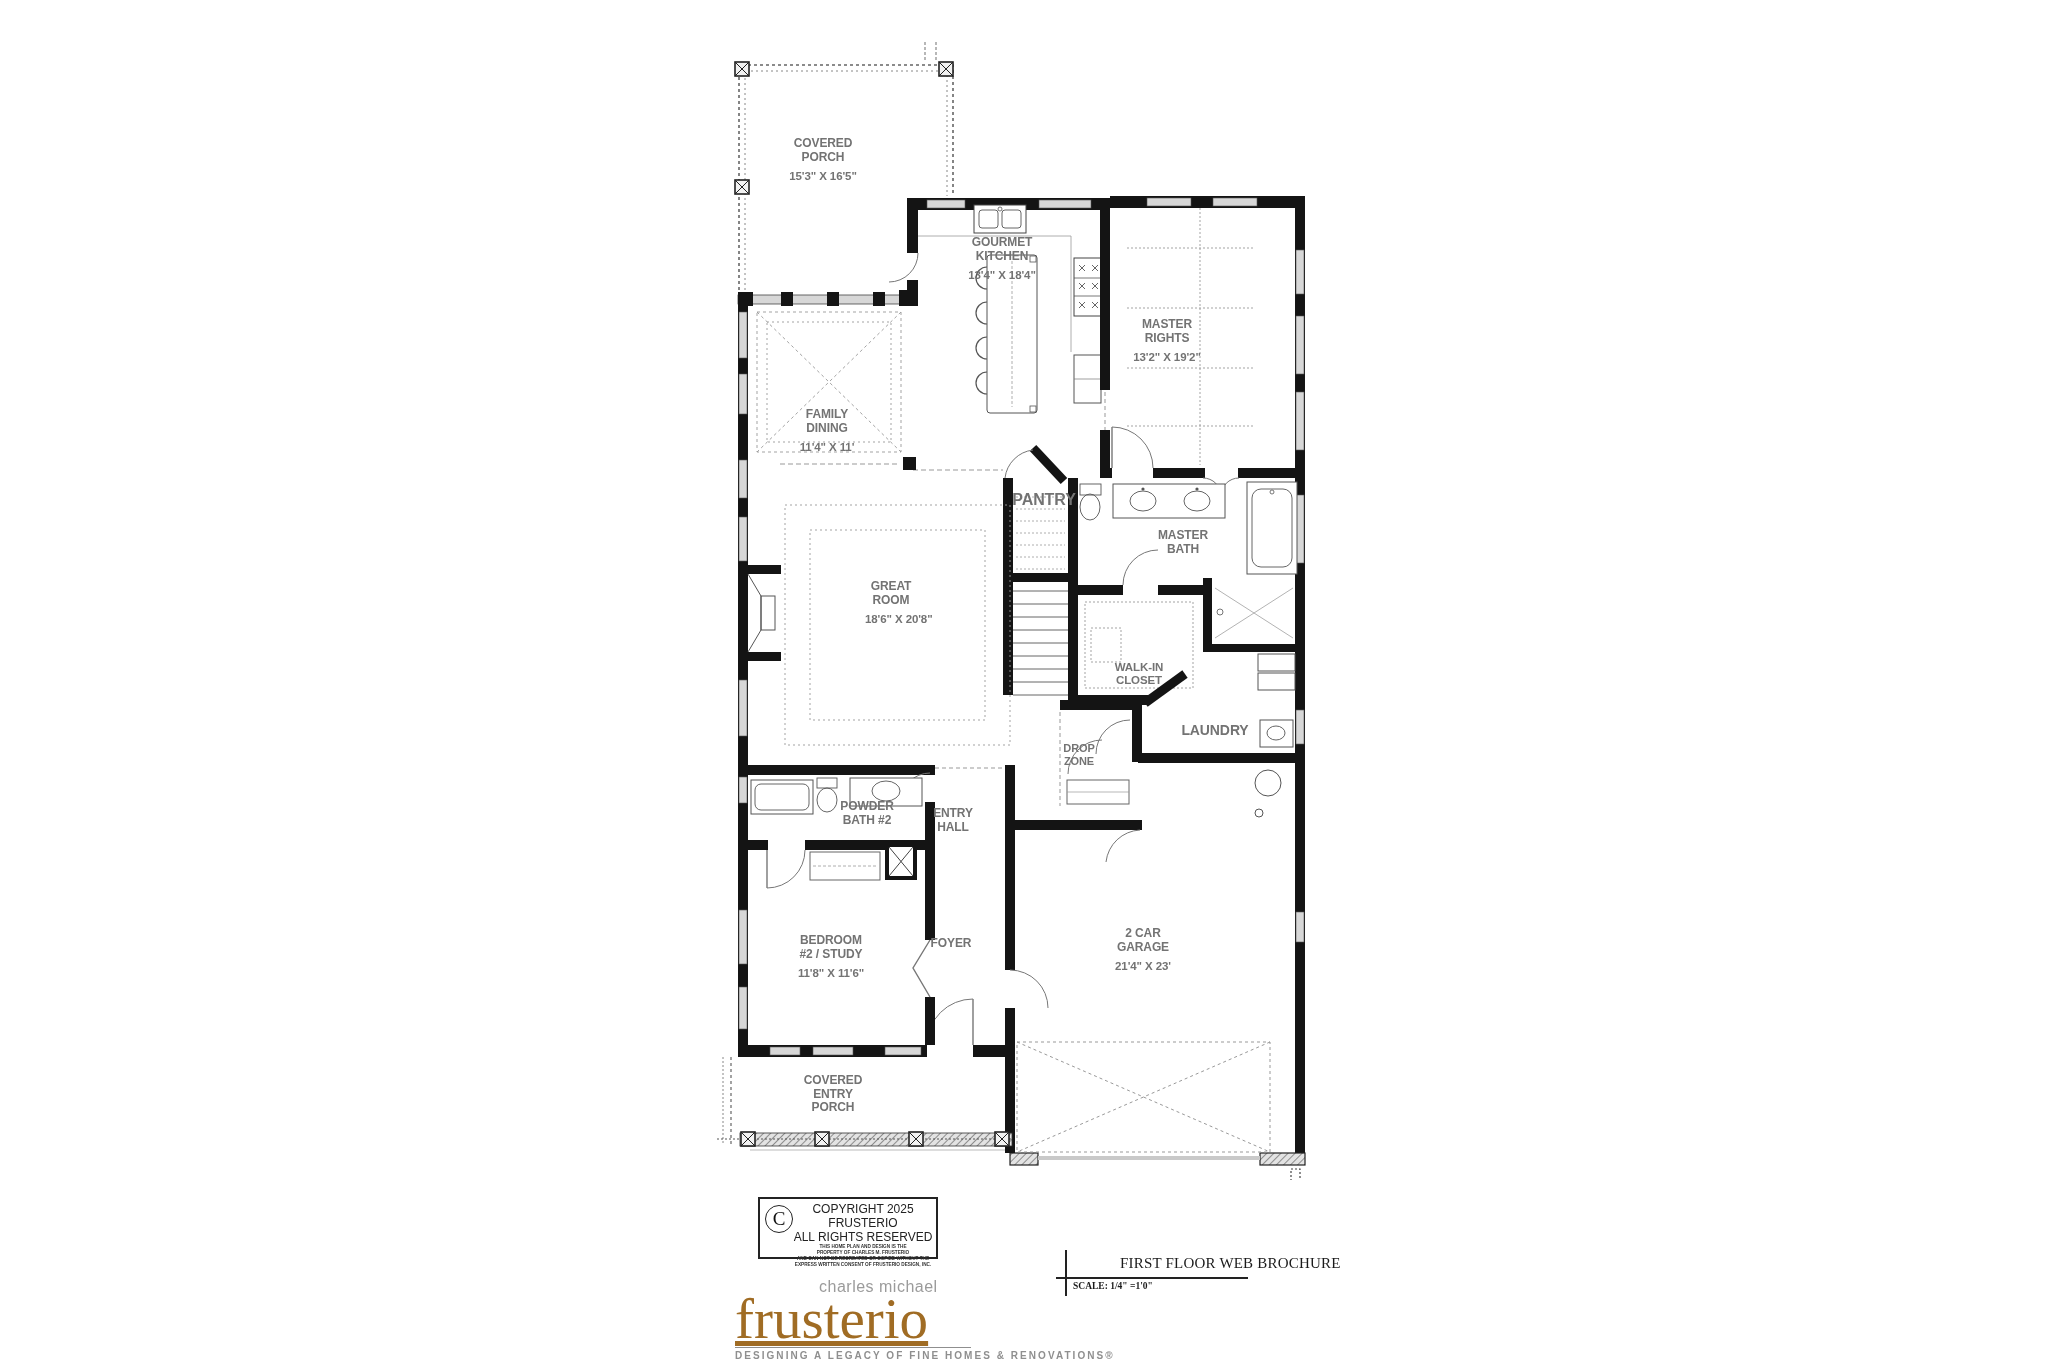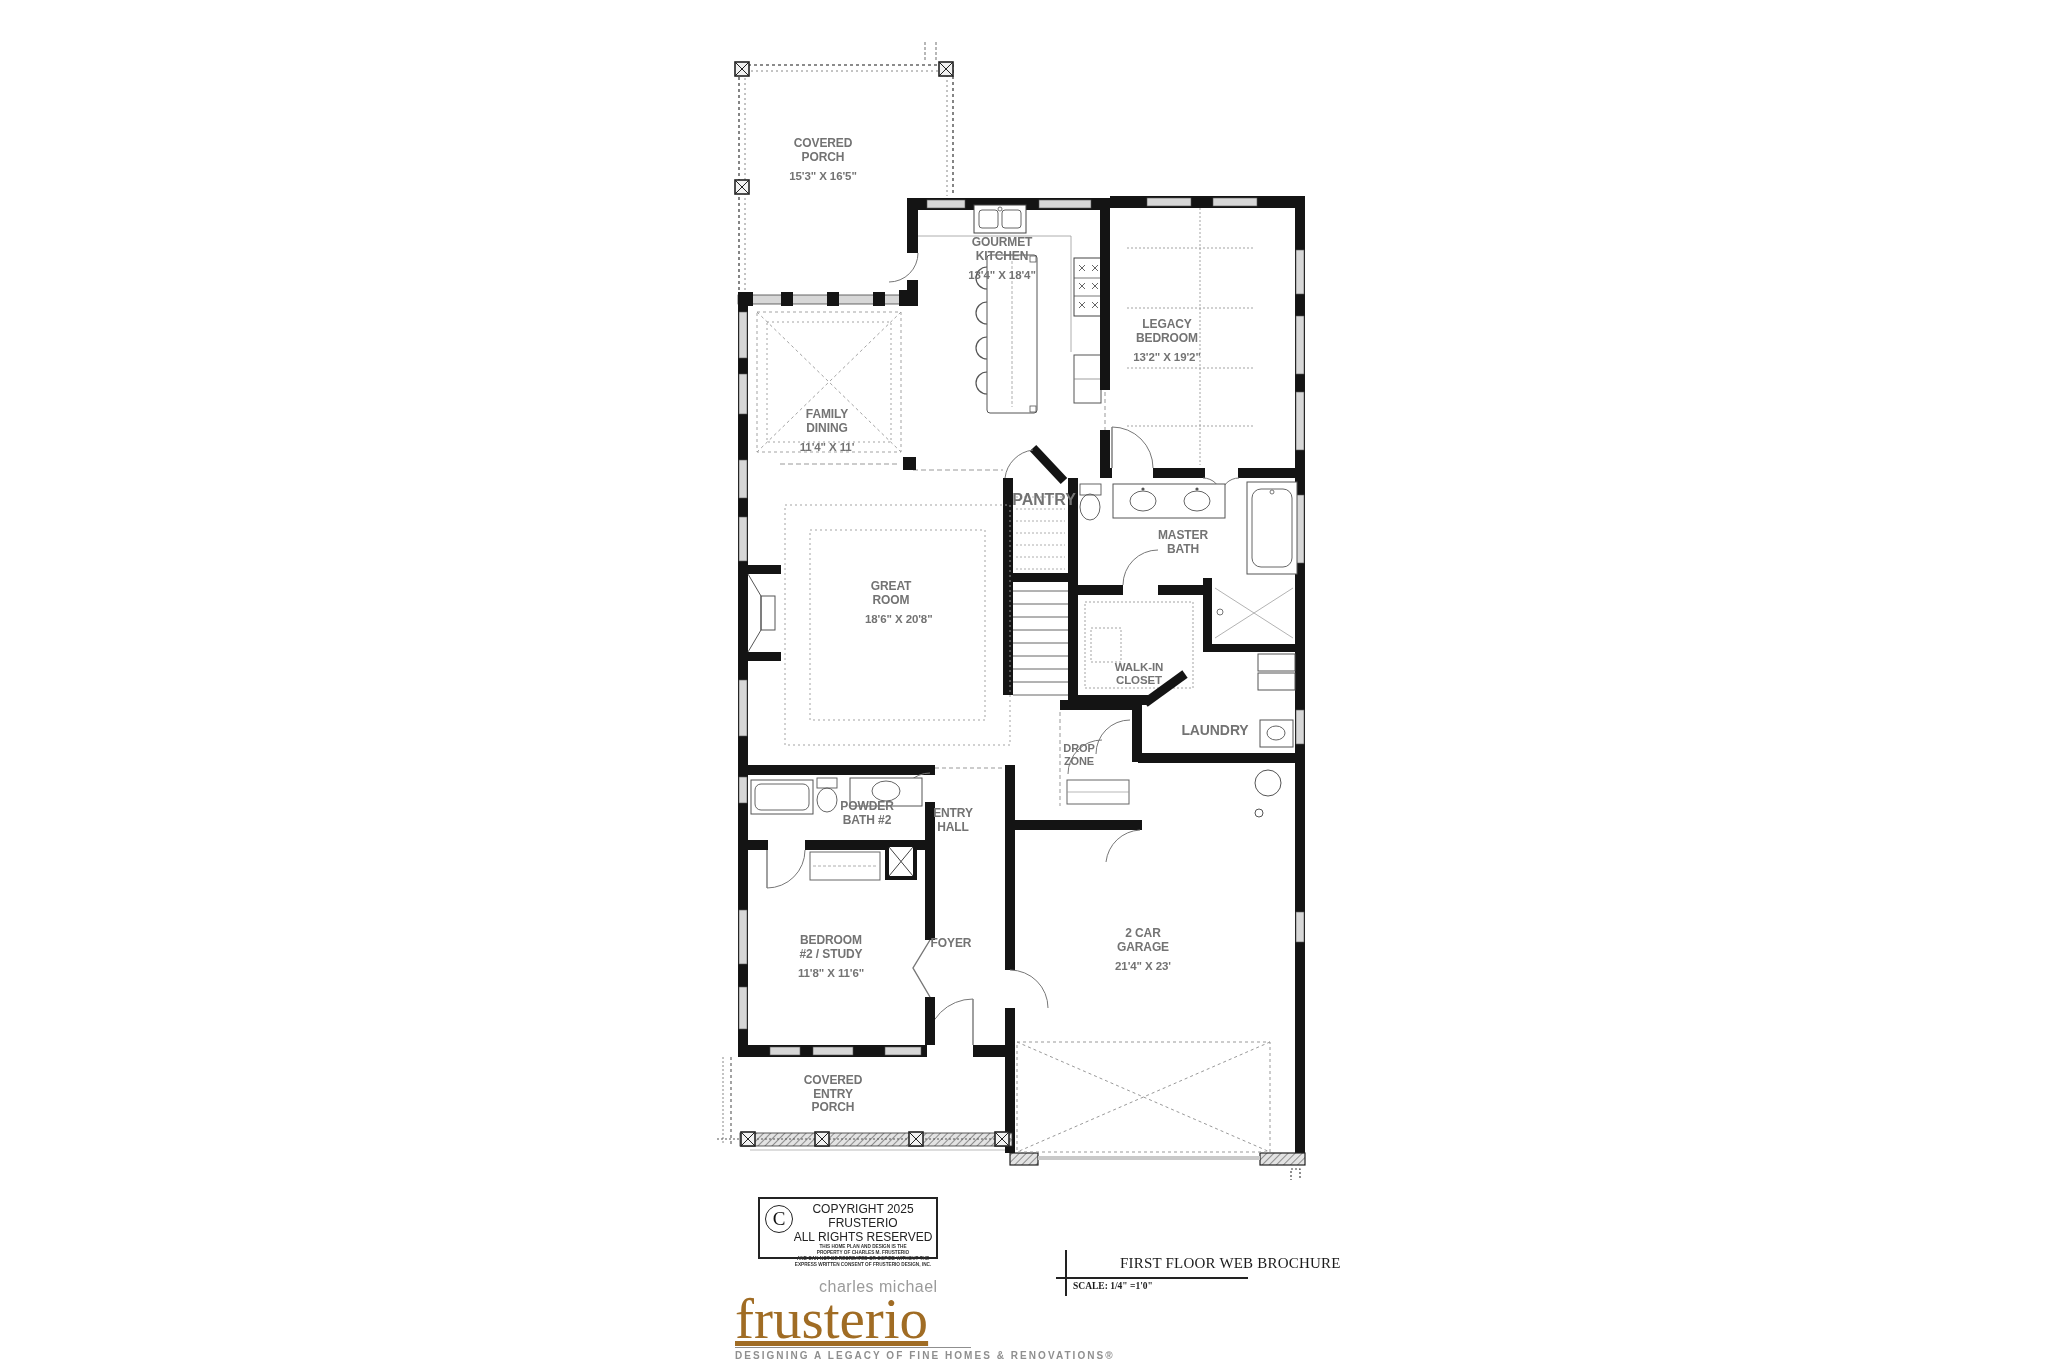--- a/index.html
+++ b/index.html
@@ -353,21 +353,21 @@
 
     <div class="L" id="lbl-porch">
       <span class="nm">COVERED PORCH</span>
       <span class="dims">15'3" X 16'5"</span>
     </div>
     <div class="L" id="lbl-kitchen">
       <span class="nm">GOURMET KITCHEN</span>
       <span class="dims">13'4" X 18'4"</span>
     </div>
     <div class="L" id="lbl-master">
-      <span class="nm">LEGACY BEDROOM</span>
+      <span class="nm">MASTER RIGHTS</span>
       <span class="dims">13'2" X 19'2"</span>
     </div>
     <div class="L" id="lbl-dining">
       <span class="nm">FAMILY DINING</span>
       <span class="dims">11'4" X 11'</span>
     </div>
     <div class="L" id="lbl-great">
       <span class="nm">GREAT ROOM</span>
       <span class="dims">18'6" X 20'8"</span>
     </div>

